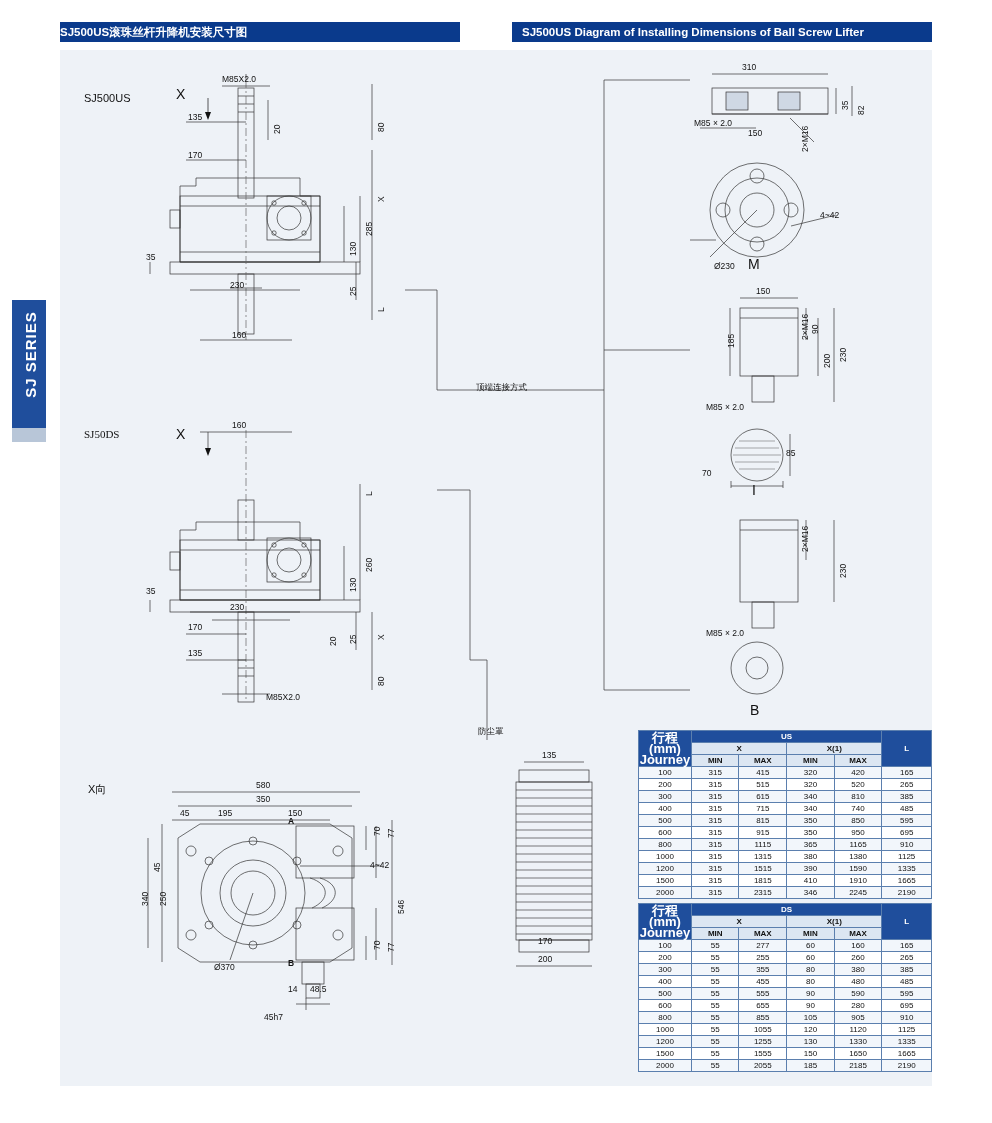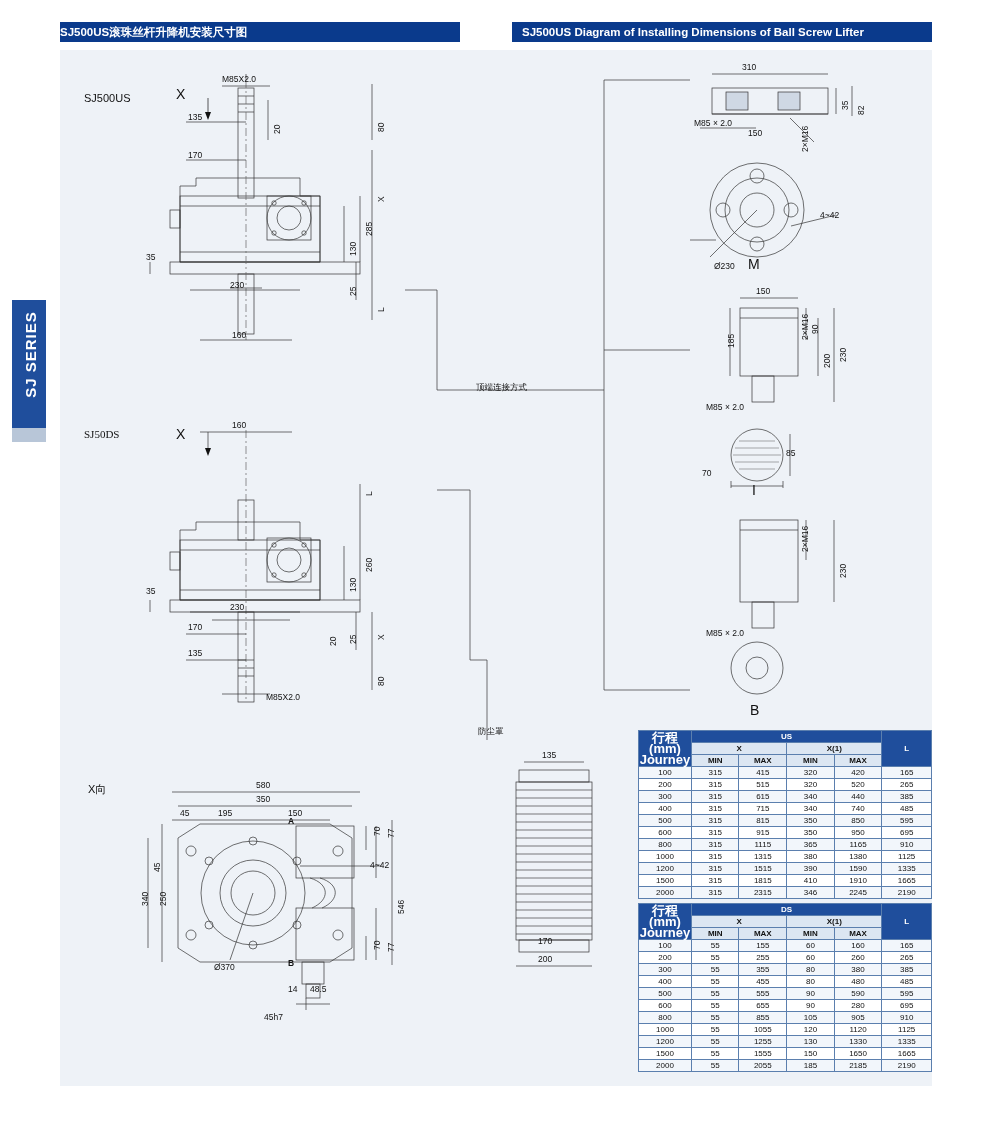--- a/index.html
+++ b/index.html
@@ -420,21 +420,21 @@
           <td class="data">515</td>
           <td class="data">320</td>
           <td class="data">520</td>
           <td class="data">265</td>
         </tr>
         <tr>
           <td class="data">300</td>
           <td class="data">315</td>
           <td class="data">615</td>
           <td class="data">340</td>
-          <td class="data">440</td>
+          <td class="data">810</td>
           <td class="data">385</td>
         </tr>
         <tr>
           <td class="data">400</td>
           <td class="data">315</td>
           <td class="data">715</td>
           <td class="data">340</td>
           <td class="data">740</td>
           <td class="data">485</td>
         </tr>
@@ -514,21 +514,21 @@
         </tr>
         <tr>
           <td class="sub" style="width: 48px;">MIN</td>
           <td class="sub" style="width: 48px;">MAX</td>
           <td class="sub" style="width: 48px;">MIN</td>
           <td class="sub" style="width: 48px;">MAX</td>
         </tr>
         <tr>
           <td class="data">100</td>
           <td class="data">55</td>
-          <td class="data">155</td>
+          <td class="data">277</td>
           <td class="data">60</td>
           <td class="data">160</td>
           <td class="data">165</td>
         </tr>
         <tr>
           <td class="data">200</td>
           <td class="data">55</td>
           <td class="data">255</td>
           <td class="data">60</td>
           <td class="data">260</td>

